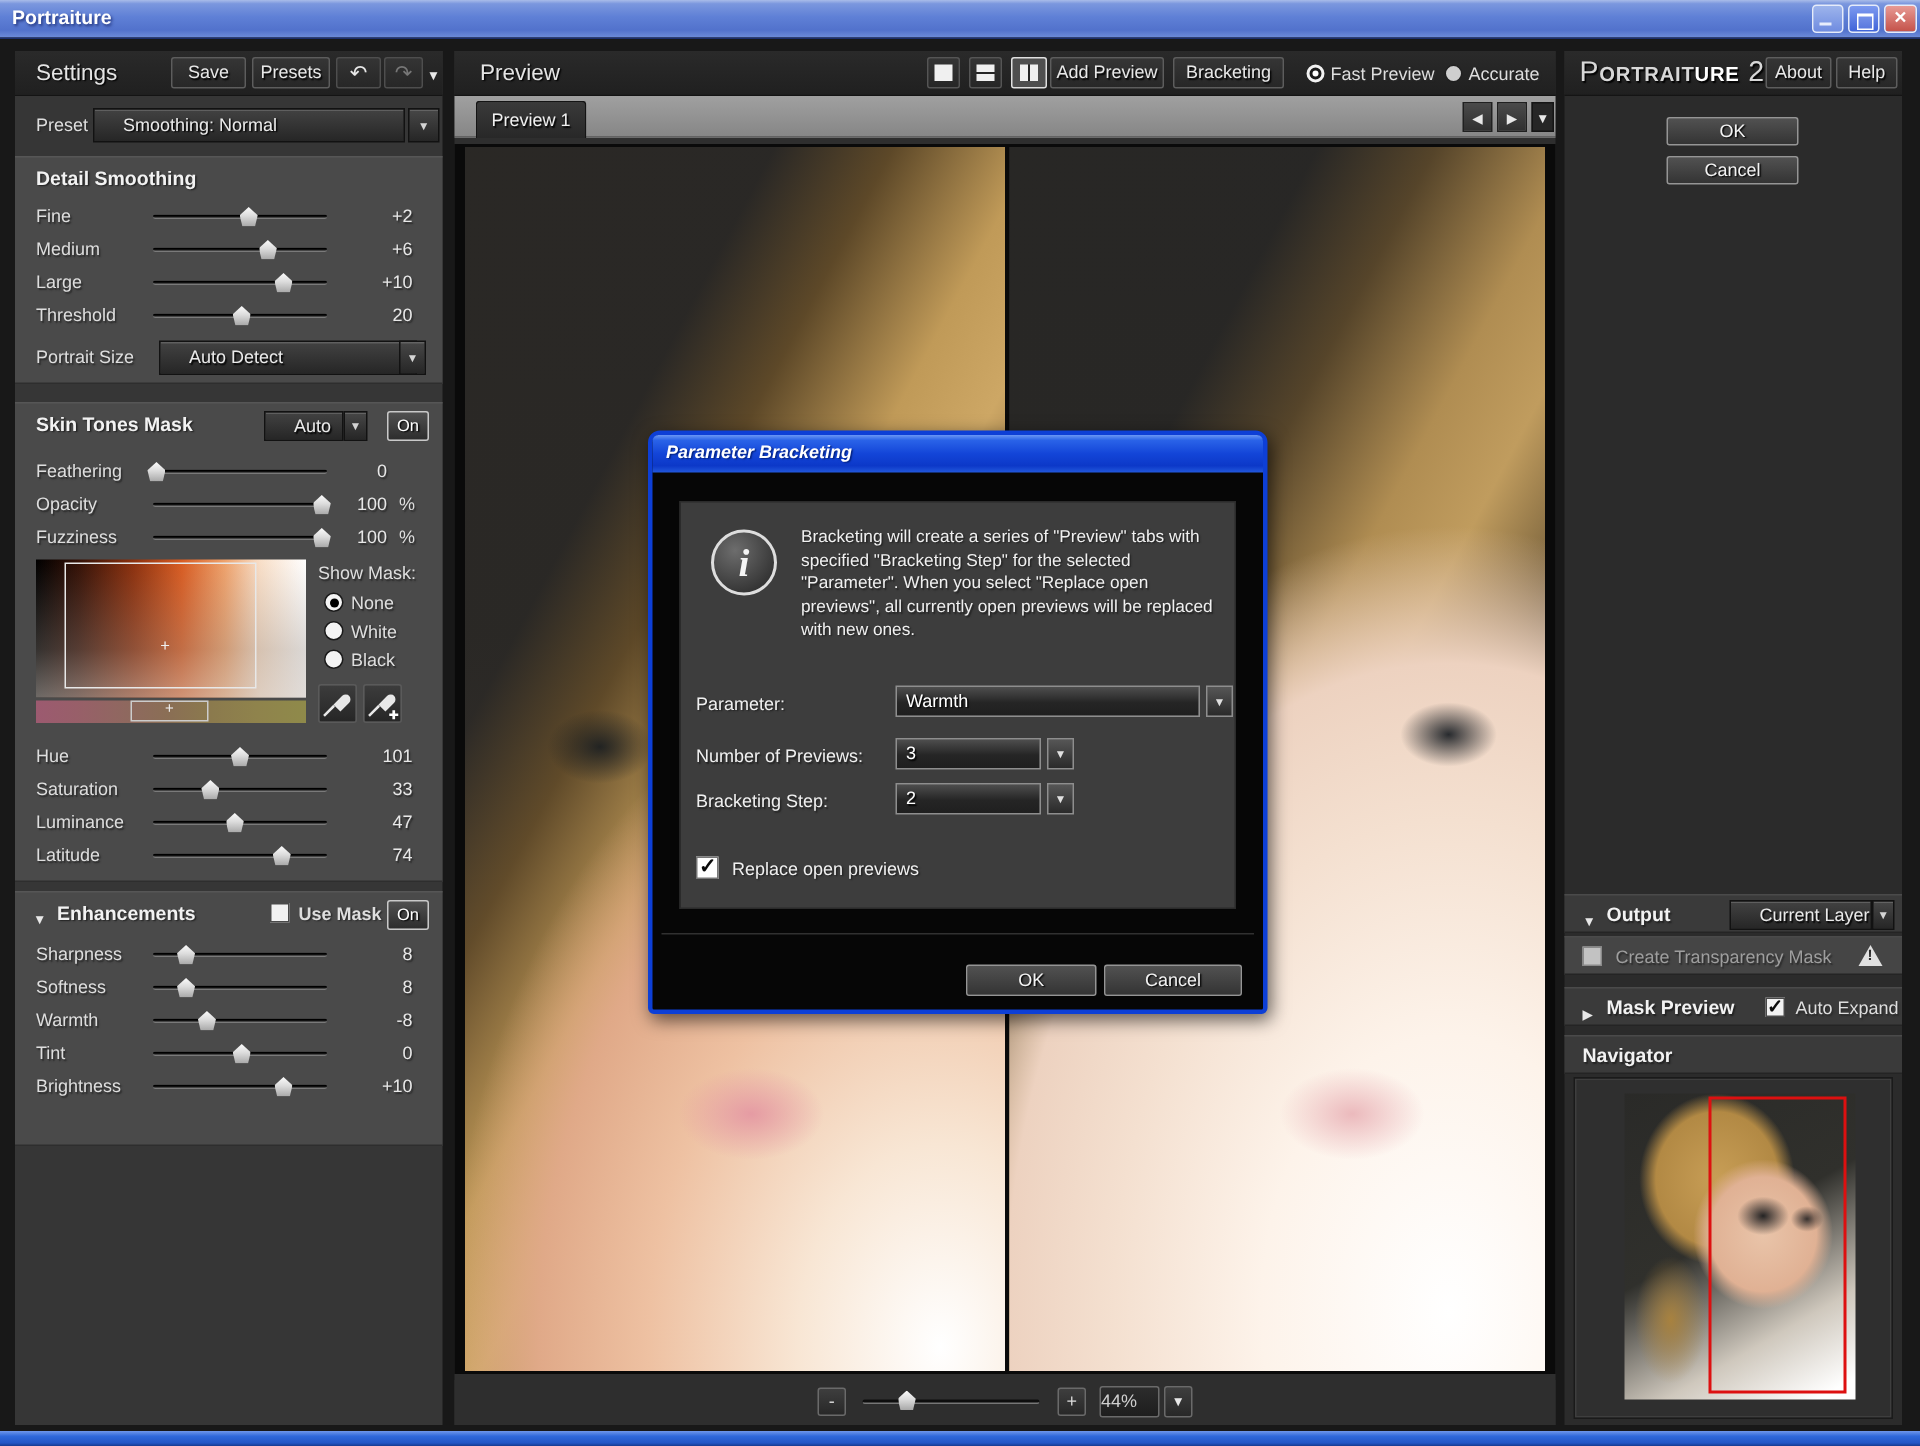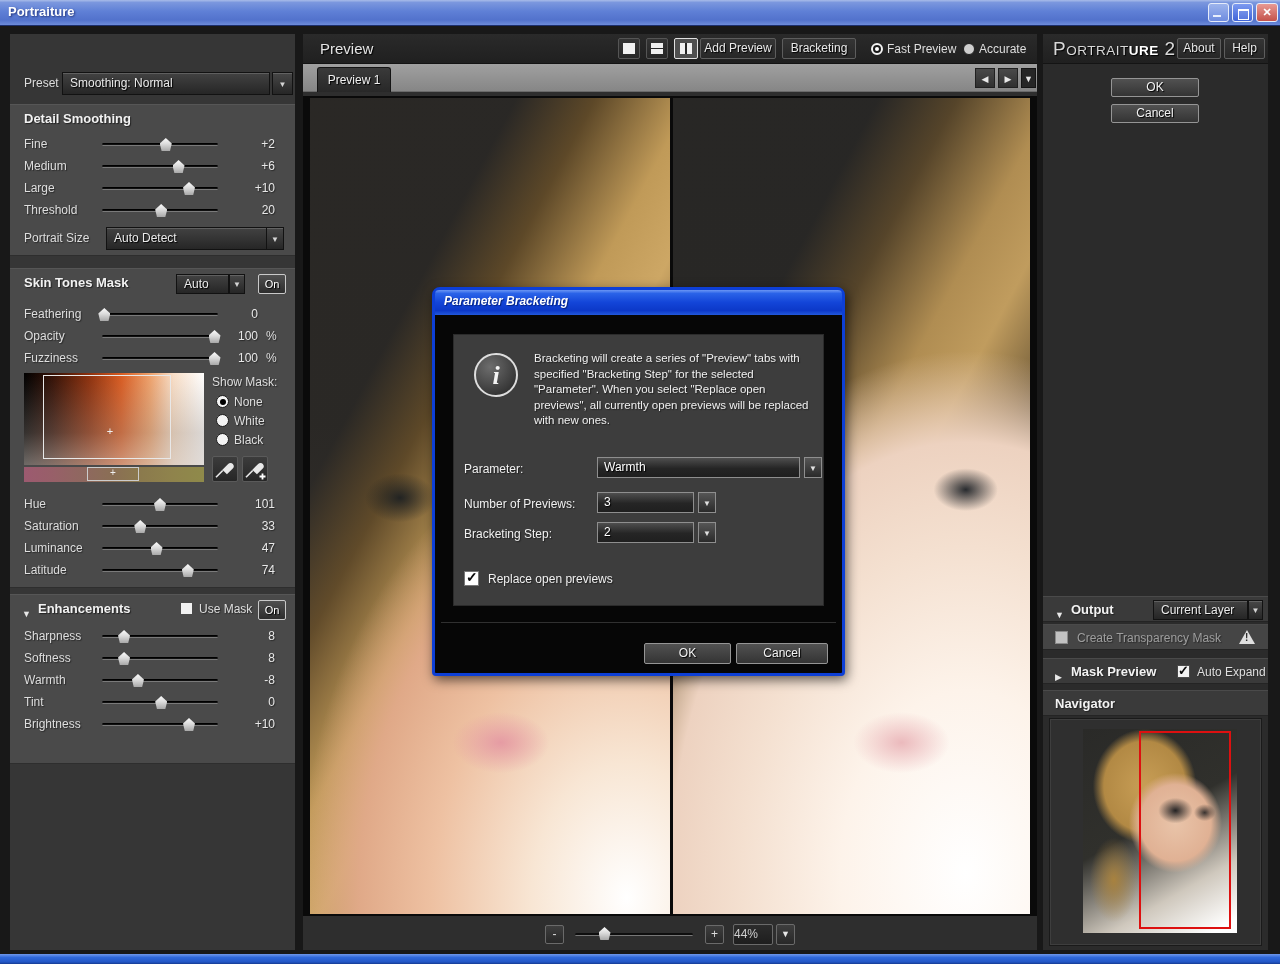--- a/index.html
+++ b/index.html
@@ -25,21 +25,21 @@
     background:linear-gradient(180deg,#6f97ea 0%,#2f68da 35%,#2256c6 80%,#163a90 100%);}
 
   
   .panelhdr{position:absolute;left:0;top:0;right:0;height:30px;background:linear-gradient(#2a2a2a,#202020);border-bottom:1px solid #141414;}
   .hdrtitle{position:absolute;top:6px;font-size:15px;color:#e4e4e4;text-shadow:1px 1px 1px #000;}
   .btn-dark{position:absolute;background:linear-gradient(#353535,#272727);border:1px solid #5d5d5d;border-radius:2px;
     color:#e8e8e8;font-size:12px;text-align:center;text-shadow:1px 1px 1px #000;}
   .btn-std{position:absolute;background:linear-gradient(#515151,#343434);border:1px solid #959595;border-radius:2px;
     color:#f2f2f2;font-size:12px;text-align:center;text-shadow:1px 1px 1px #000;}
   .select{position:absolute;background:linear-gradient(#424242,#262626);border:1px solid #121212;
-    box-shadow:inset 0 1px 0 rgba(255,255,255,.16);color:#eaeaea;font-size:12px;padding-left:7px;text-shadow:1px 1px 1px #000;overflow:hidden;white-space:nowrap;}
+    box-shadow:inset 0 1px 0 rgba(255,255,255,.16);color:#eaeaea;font-size:12px;padding-left:19px;text-shadow:1px 1px 1px #000;overflow:hidden;white-space:nowrap;}
   .ddbtn{position:absolute;background:linear-gradient(#474747,#262626);border:1px solid #121212;box-shadow:inset 0 1px 0 rgba(255,255,255,.16);}
   .ddbtn::after{content:"▼";position:absolute;left:50%;top:50%;transform:translate(-50%,-50%);font-size:8px;color:#d4d4d4;}
   .onbtn{position:absolute;background:linear-gradient(#505050,#2d2d2d);border:1px solid #c9c9c9;border-radius:2px;
     color:#fff;font-size:11px;text-align:center;line-height:18px;text-shadow:1px 1px 1px #000;}
   .group{position:absolute;left:0;width:285px;background:#4a4a4a;border-top:1px solid #565656;border-bottom:1px solid #2e2e2e;}
   .ghdr{position:absolute;font-size:13px;font-weight:bold;color:#f2f2f2;text-shadow:1px 1px 1px #222;}
   .lbl{position:absolute;font-size:12px;color:#dedede;text-shadow:1px 1px 1px #2a2a2a;white-space:nowrap;}
   .val{position:absolute;font-size:12px;color:#e8e8e8;text-align:right;text-shadow:1px 1px 1px #2a2a2a;}
   .srow{position:absolute;left:0;right:0;height:20px;}
   .track{position:absolute;left:92px;top:8px;width:116px;height:3px;background:#101010;border-bottom:1px solid #7a7a7a;border-top:1px solid #000;border-radius:2px;}
@@ -100,21 +100,21 @@
     linear-gradient(180deg, #272628 0%, #2a2927 38%, #8c7c6c 58%, #e2d0c0 78%, #fbf5ee 100%);}
   .zoombar{position:absolute;left:0;top:886px;width:734px;height:30px;background:#2e2e2e;}
   .zbtn{position:absolute;top:5px;width:19px;height:19px;background:linear-gradient(#3e3e3e,#282828);border:1px solid #6a6a6a;border-radius:2px;color:#dcdcdc;font-size:12px;text-align:center;line-height:17px;}
   .ztrack{position:absolute;left:272px;top:13px;width:118px;height:3px;background:#0e0e0e;border-bottom:1px solid #777;border-radius:2px;}
   .zpct{position:absolute;left:430px;top:4px;width:40px;height:21px;background:linear-gradient(#2c2c2c,#1e1e1e);border:1px solid #6a6a6a;border-radius:2px;color:#cfcfcf;font-size:12px;line-height:19px;}
   .zcaret{position:absolute;left:473px;top:4px;width:19px;height:21px;}
 
   
   .rpanel{position:absolute;left:1043px;top:34px;width:225px;height:916px;background:#2b2b2b;}
   .brand{position:absolute;left:10px;top:4px;color:#d8d8d8;font-size:19px;letter-spacing:.5px;text-shadow:1px 1px 1px #000;}
-  .brand .sc{font-size:13.5px;text-transform:uppercase;}
+  .brand .sc{font-size:13.5px;text-transform:uppercase;font-weight:bold;}
   .brand .b{font-weight:bold;color:#fff;}
   .rsec{position:absolute;left:0;width:225px;background:#3a3a3a;border-top:1px solid #4a4a4a;border-bottom:1px solid #242424;}
   .warn{position:absolute;width:0;height:0;border-left:8px solid transparent;border-right:8px solid transparent;border-bottom:14px solid #e0e0e0;}
   .warn::after{content:"!";position:absolute;left:-2px;top:2px;color:#2a2a2a;font-size:10px;font-weight:bold;}
   .navbox{position:absolute;left:6px;top:684px;width:213px;height:228px;background:#2f2f2f;border:1px solid #1a1a1a;box-shadow:inset 0 0 0 1px #3e3e3e;}
   .navimg{position:absolute;left:33px;top:10px;width:154px;height:204px;background:
     radial-gradient(ellipse 16% 9% at 60% 40%, rgba(15,18,22,.9), rgba(15,18,22,0) 70%),
     radial-gradient(ellipse 10% 6% at 79% 41%, rgba(15,18,22,.8), rgba(15,18,22,0) 70%),
     radial-gradient(ellipse 42% 34% at 60% 46%, #e9c4a9 0%, #e0b194 55%, rgba(224,177,148,0) 72%),
     radial-gradient(ellipse 48% 40% at 40% 28%, #c89e56 0%, #b28944 55%, rgba(178,137,68,0) 70%),
@@ -148,20 +148,28 @@
 <div class="app">
 
   <div class="titlebar">
     <span class="ttl">Portraiture</span>
     <div class="winbtn min"></div>
     <div class="winbtn res"></div>
     <div class="winbtn cls"></div>
   </div>
 
   <div class="lpanel">
+    <div class="panelhdr">
+      <span class="hdrtitle" style="left:14px">Settings</span>
+      <div class="btn-dark" style="left:104px;top:4px;width:50px;height:21px;line-height:19px">Save</div>
+      <div class="btn-dark" style="left:158px;top:4px;width:52px;height:21px;line-height:19px">Presets</div>
+      <div class="icbtn" style="left:214px;top:4px;width:30px;height:21px;font-size:14px;line-height:19px">↶</div>
+      <div class="icbtn" style="left:246px;top:4px;width:26px;height:21px;font-size:14px;line-height:19px;color:#777">↷</div>
+      <div class="icbtn caret-down" style="left:274px;top:4px;width:10px;height:21px;border:none;background:none;line-height:21px"></div>
+    </div>
     <span class="lbl" style="left:14px;top:42px">Preset</span>
     <div class="select" style="left:52px;top:38px;width:208px;height:23px;line-height:21px">Smoothing: Normal</div>
     <div class="ddbtn" style="left:262px;top:38px;width:21px;height:23px"></div>
 
     <div class="group" style="top:70px;height:152px">
       <span class="ghdr" style="left:14px;top:6px">Detail Smoothing</span>
       <div class="srow" style="top:30px">
         <span class="lbl" style="left:14px;top:2px">Fine</span>
         <div class="track">
             <div class="thumb" style="left: 55%;"></div>
@@ -276,21 +284,21 @@
             <div class="thumb" style="left: 74%;"></div>
           </div>
         <span class="val" style="left:225px;top:2px;width:40px">74</span>
       </div>
     </div>
 
     <div class="group" style="top:560px;height:170px">
       <span class="caret-down" style="position:absolute;left:12px;top:8px"></span>
       <span class="ghdr" style="left:28px;top:6px">Enhancements</span>
       <div class="cb" style="left:170px;top:7px"></div>
-      <span class="lbl" style="left:189px;top:7px;font-weight:normal">Use Mask</span>
+      <span class="lbl" style="left:189px;top:7px;font-weight:bold">Use Mask</span>
       <div class="onbtn" style="left:248px;top:5px;width:28px;height:20px">On</div>
       <div class="srow" style="top:32px">
         <span class="lbl" style="left:14px;top:2px">Sharpness</span>
         <div class="track">
             <div class="thumb" style="left: 19%;"></div>
           </div>
         <span class="val" style="left:225px;top:2px;width:40px">8</span>
       </div>
       <div class="srow" style="top:54px">
         <span class="lbl" style="left:14px;top:2px">Softness</span>

